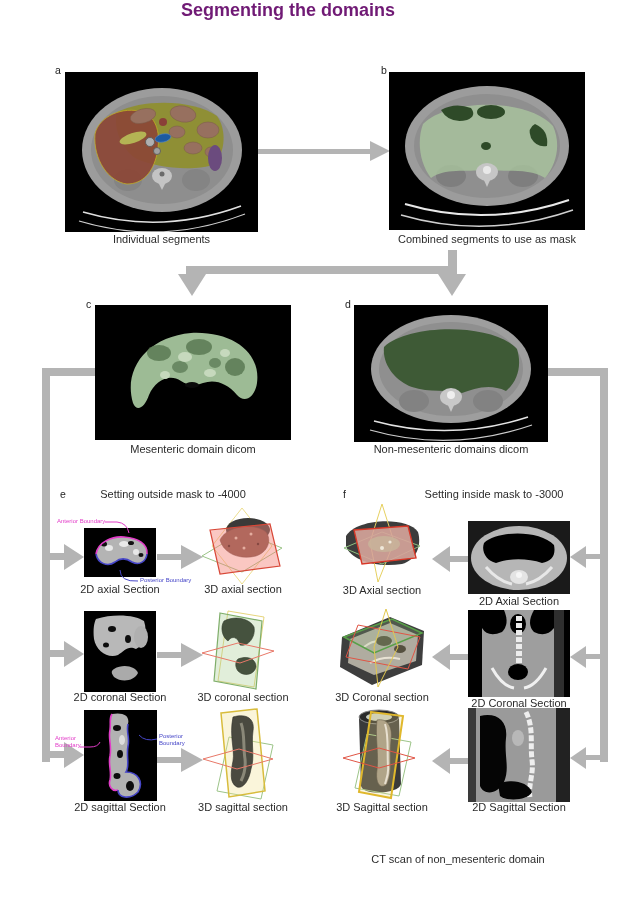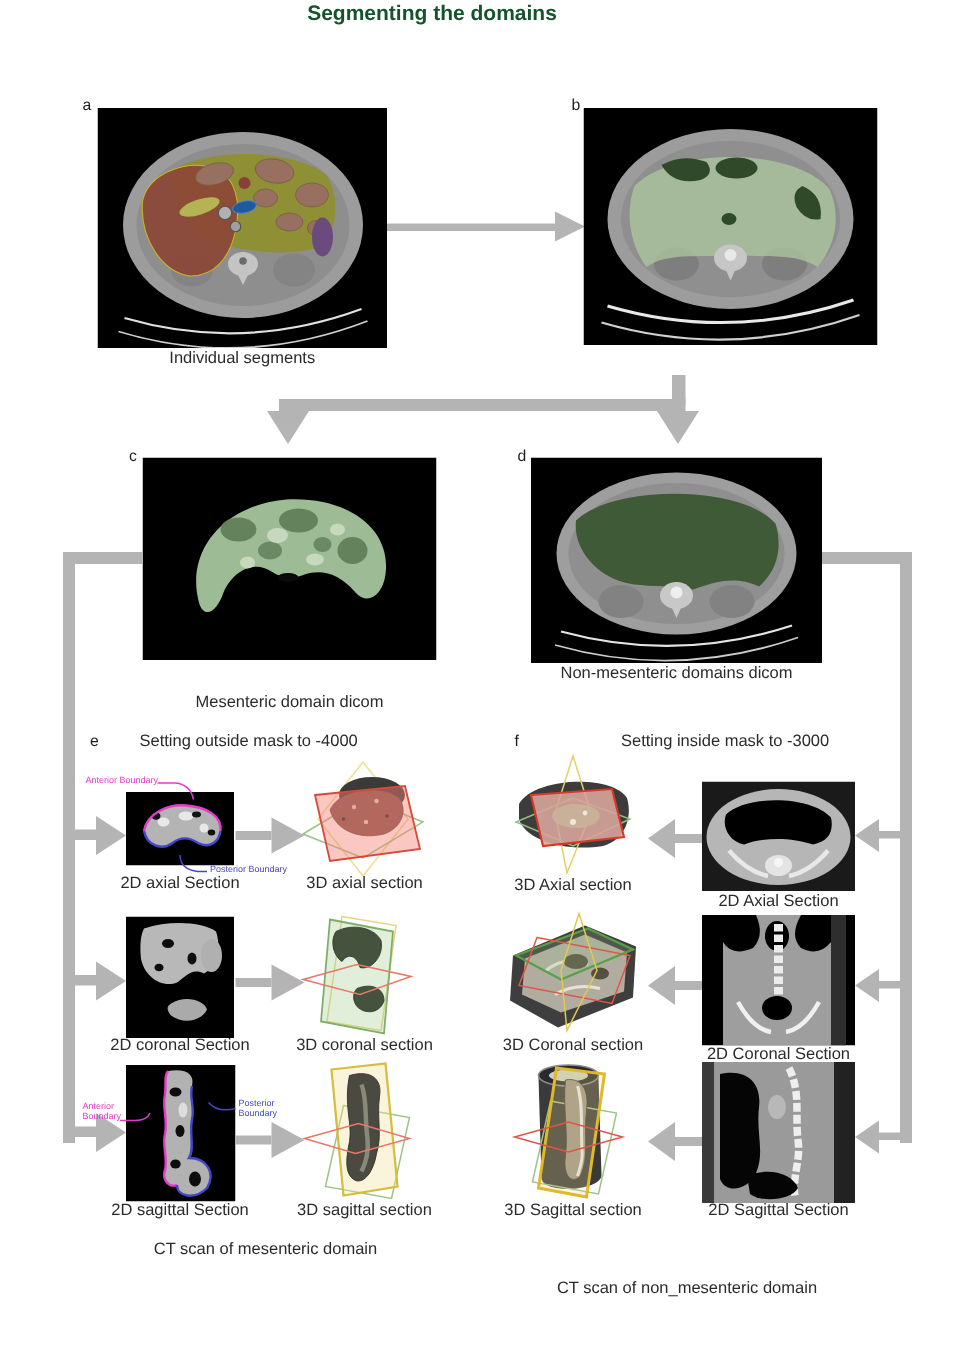--- a/index.html
+++ b/index.html
@@ -1,34 +1,34 @@
 <!DOCTYPE html>
 <html><head>
 <meta charset="utf-8">
 <style>
   html,body{margin:0;padding:0;background:#fff;}
   #fig{position:relative;width:640px;height:905px;background:#ffffff;
        font-family:"Liberation Sans", sans-serif;color:#2e2e2e;overflow:hidden;}
   .abs{position:absolute;}
   .cap{font-size:11px;color:#2b2b2b;text-align:center;white-space:nowrap;}
   .letter{font-size:10.5px;color:#1e1e1e;}
-  .heading{font-size:11px;color:#2b2b2b;white-space:nowrap;}
+  .heading{font-size:11px;color:#2b2b2b;text-align:center;white-space:nowrap;}
   .shaft{background:#b4b4b4;position:absolute;}
   .tri{width:0;height:0;position:absolute;}
   .ann{font-size:6px;line-height:7px;position:absolute;}
   .ann.mag{color:#e23cc8;}
   .ann.blu{color:#4646c8;}
   svg{display:block;}
 </style>
 </head>
 <body>
 
 <div id="fig">
 
-  <div class="abs" style="left:0;top:25;width:576px;text-align:center;font-size:14px;font-weight:bold;color:#14532d;">Segmenting the domains</div>
+  <div class="abs" style="left:0;top:25;width:576px;text-align:center;font-size:18px;font-weight:bold;color:#701a75;">Segmenting the domains</div>
 
   <div class="abs letter" style="left:55px;top:64px;">a</div>
   <svg class="abs" style="left:65px;top:72px;" width="193" height="160" viewBox="0 0 193 160">
     <rect width="193" height="160" fill="#000"></rect>
     <ellipse cx="97" cy="78" rx="80" ry="62" fill="#9c9c9c"></ellipse>
     <ellipse cx="97" cy="78" rx="71" ry="54" fill="#8e8e8e"></ellipse>
     <path d="M18,140 Q97,163 176,134" stroke="#e0e0e0" stroke-width="1.5" fill="none"></path>
     <path d="M14,149 Q97,174 180,142" stroke="#cfcfcf" stroke-width="1.2" fill="none"></path>
     <ellipse cx="63" cy="108" rx="14" ry="11" fill="#848484"></ellipse>
     <ellipse cx="131" cy="108" rx="14" ry="11" fill="#848484"></ellipse>
@@ -70,20 +70,21 @@
       <path d="M34,52 C60,26 140,26 164,54 C172,72 168,92 156,106 C140,96 120,100 98,98 C76,100 56,96 42,106 C30,90 28,68 34,52 Z" fill="#a9c49e" fill-opacity="0.8"></path>
       <path d="M52,38 q14,-8 30,-2 q6,8 -4,12 q-18,4 -26,-10 Z" fill="#2e4a28"></path>
       <ellipse cx="102" cy="40" rx="14" ry="7" fill="#2e4a28"></ellipse>
       <path d="M146,52 q14,6 12,22 q-10,2 -16,-8 q-4,-10 4,-14 Z" fill="#2e4a28"></path>
       <ellipse cx="97" cy="74" rx="5" ry="4" fill="#2e4a28"></ellipse>
     </g>
     <ellipse cx="98" cy="100" rx="11" ry="9" fill="#c6c6c6"></ellipse>
     <circle cx="98" cy="98" r="4" fill="#e8e8e8"></circle>
     <path d="M94,106 l4,9 l4,-9 z" fill="#c6c6c6"></path>
   </svg>
+  <div class="abs cap" style="left:389px;top:233px;width:196px;">Combined segments to use as mask</div>
 
   <div class="shaft" style="left:448px;top:250px;width:9px;height:20px;"></div>
   <div class="shaft" style="left:186px;top:266px;width:271px;height:8px;"></div>
   <div class="tri" style="left:178px;top:274px;border-left:14px solid transparent;border-right:14px solid transparent;border-top:22px solid #b4b4b4;"></div>
   <div class="tri" style="left:438px;top:274px;border-left:14px solid transparent;border-right:14px solid transparent;border-top:22px solid #b4b4b4;"></div>
 
   <div class="abs letter" style="left:86px;top:298px;">c</div>
   <svg class="abs" style="left:95px;top:305px;" width="196" height="135" viewBox="0 0 196 135">
     <rect width="196" height="135" fill="#000"></rect>
     <path d="M38,98 C28,64 52,32 96,28 C138,26 166,48 162,78 C160,92 150,99 142,90 C132,78 120,74 108,78 C101,81 93,81 86,76 C74,68 60,76 54,90 C50,102 42,108 38,98 Z" fill="#9dbb95"></path>
@@ -91,21 +92,21 @@
     <ellipse cx="104" cy="42" rx="13" ry="8" fill="#5e7d57" fill-opacity="0.9"></ellipse>
     <ellipse cx="140" cy="62" rx="10" ry="9" fill="#5e7d57" fill-opacity="0.9"></ellipse>
     <ellipse cx="85" cy="62" rx="8" ry="6" fill="#5e7d57" fill-opacity="0.8"></ellipse>
     <ellipse cx="120" cy="58" rx="6" ry="5" fill="#5e7d57" fill-opacity="0.8"></ellipse>
     <ellipse cx="90" cy="52" rx="7" ry="5" fill="#c6d9bd"></ellipse>
     <ellipse cx="115" cy="68" rx="6" ry="4" fill="#c6d9bd"></ellipse>
     <ellipse cx="70" cy="70" rx="5" ry="4" fill="#c6d9bd"></ellipse>
     <ellipse cx="130" cy="48" rx="5" ry="4" fill="#c6d9bd"></ellipse>
     <ellipse cx="97" cy="80" rx="7" ry="3" fill="#0a0a0a"></ellipse>
   </svg>
-  <div class="abs cap" style="left:95px;top:462px;width:196px;">Mesenteric domain dicom</div>
+  <div class="abs cap" style="left:95px;top:443px;width:196px;">Mesenteric domain dicom</div>
 
   <div class="abs letter" style="left:345px;top:298px;">d</div>
   <svg class="abs" style="left:354px;top:305px;" width="194" height="137" viewBox="0 0 194 137">
     <rect width="194" height="137" fill="#000"></rect>
     <ellipse cx="97" cy="64" rx="80" ry="54" fill="#9e9e9e"></ellipse>
     <ellipse cx="97" cy="64" rx="72" ry="47" fill="#8f8f8f"></ellipse>
     <path d="M20,116 Q97,137 174,112" stroke="#e4e4e4" stroke-width="1.5" fill="none"></path>
     <path d="M16,125 Q97,148 178,120" stroke="#cccccc" stroke-width="1.2" fill="none"></path>
     <ellipse cx="60" cy="96" rx="15" ry="11" fill="#828282"></ellipse>
     <ellipse cx="134" cy="96" rx="15" ry="11" fill="#828282"></ellipse>
@@ -216,21 +217,20 @@
   <svg class="abs" style="left:199px;top:707px;" width="79" height="95" viewBox="0 0 79 95">
     <path d="M30,30 L74,38 L62,92 L18,84 Z" stroke="#9cc488" stroke-width="1" fill="none"></path>
     <path d="M22,6 L58,2 L66,84 L30,90 Z" fill="rgba(240,225,150,0.35)" stroke="#d8bc3c" stroke-width="1.5"></path>
     <path d="M34,10 C48,6 56,12 54,24 C52,38 56,50 52,62 C50,74 44,82 38,80 C30,76 32,64 34,54 C36,42 30,30 34,10 Z" fill="#4a4a40" stroke="#2e2e28" stroke-width="0.6"></path>
     <path d="M42,16 C46,26 44,40 46,52 C47,62 44,70 42,74" stroke="#8a8878" stroke-width="3" fill="none"></path>
     <path d="M4,52 L40,42 L74,52 L38,62 Z" stroke="#e87868" stroke-width="1" fill="none"></path>
   </svg>
   <div class="abs cap" style="left:60px;top:801px;width:120px;">2D sagittal Section</div>
   <div class="abs cap" style="left:183px;top:801px;width:120px;">3D sagittal section</div>
 
-  <div class="abs cap" style="left:57px;top:827px;width:240px;">CT scan of mesenteric domain</div>
 
   <div class="abs letter" style="left:343px;top:488px;">f</div>
   <div class="abs heading" style="left:414px;top:488px;width:160px;">Setting inside mask to -3000</div>
 
   <svg class="abs" style="left:336px;top:502px;" width="90" height="82" viewBox="0 0 90 82">
     <path d="M10,34 C20,16 72,14 82,30 C86,44 80,58 66,62 C40,66 14,58 10,44 Z" fill="#3c3c3c"></path>
     <path d="M46,2 L58,40 L42,80 L34,40 Z" stroke="#e6d060" stroke-width="1" fill="none"></path>
     <path d="M8,46 L46,30 L84,44 L46,62 Z" stroke="#8fc080" stroke-width="1" fill="none"></path>
     <path d="M18,28 L72,24 L80,56 L26,62 Z" fill="rgba(215,165,155,0.9)" stroke="#d83828" stroke-width="1.4"></path>
     <ellipse cx="48" cy="42" rx="16" ry="8" fill="#c8b49a" opacity="0.85"></ellipse>

